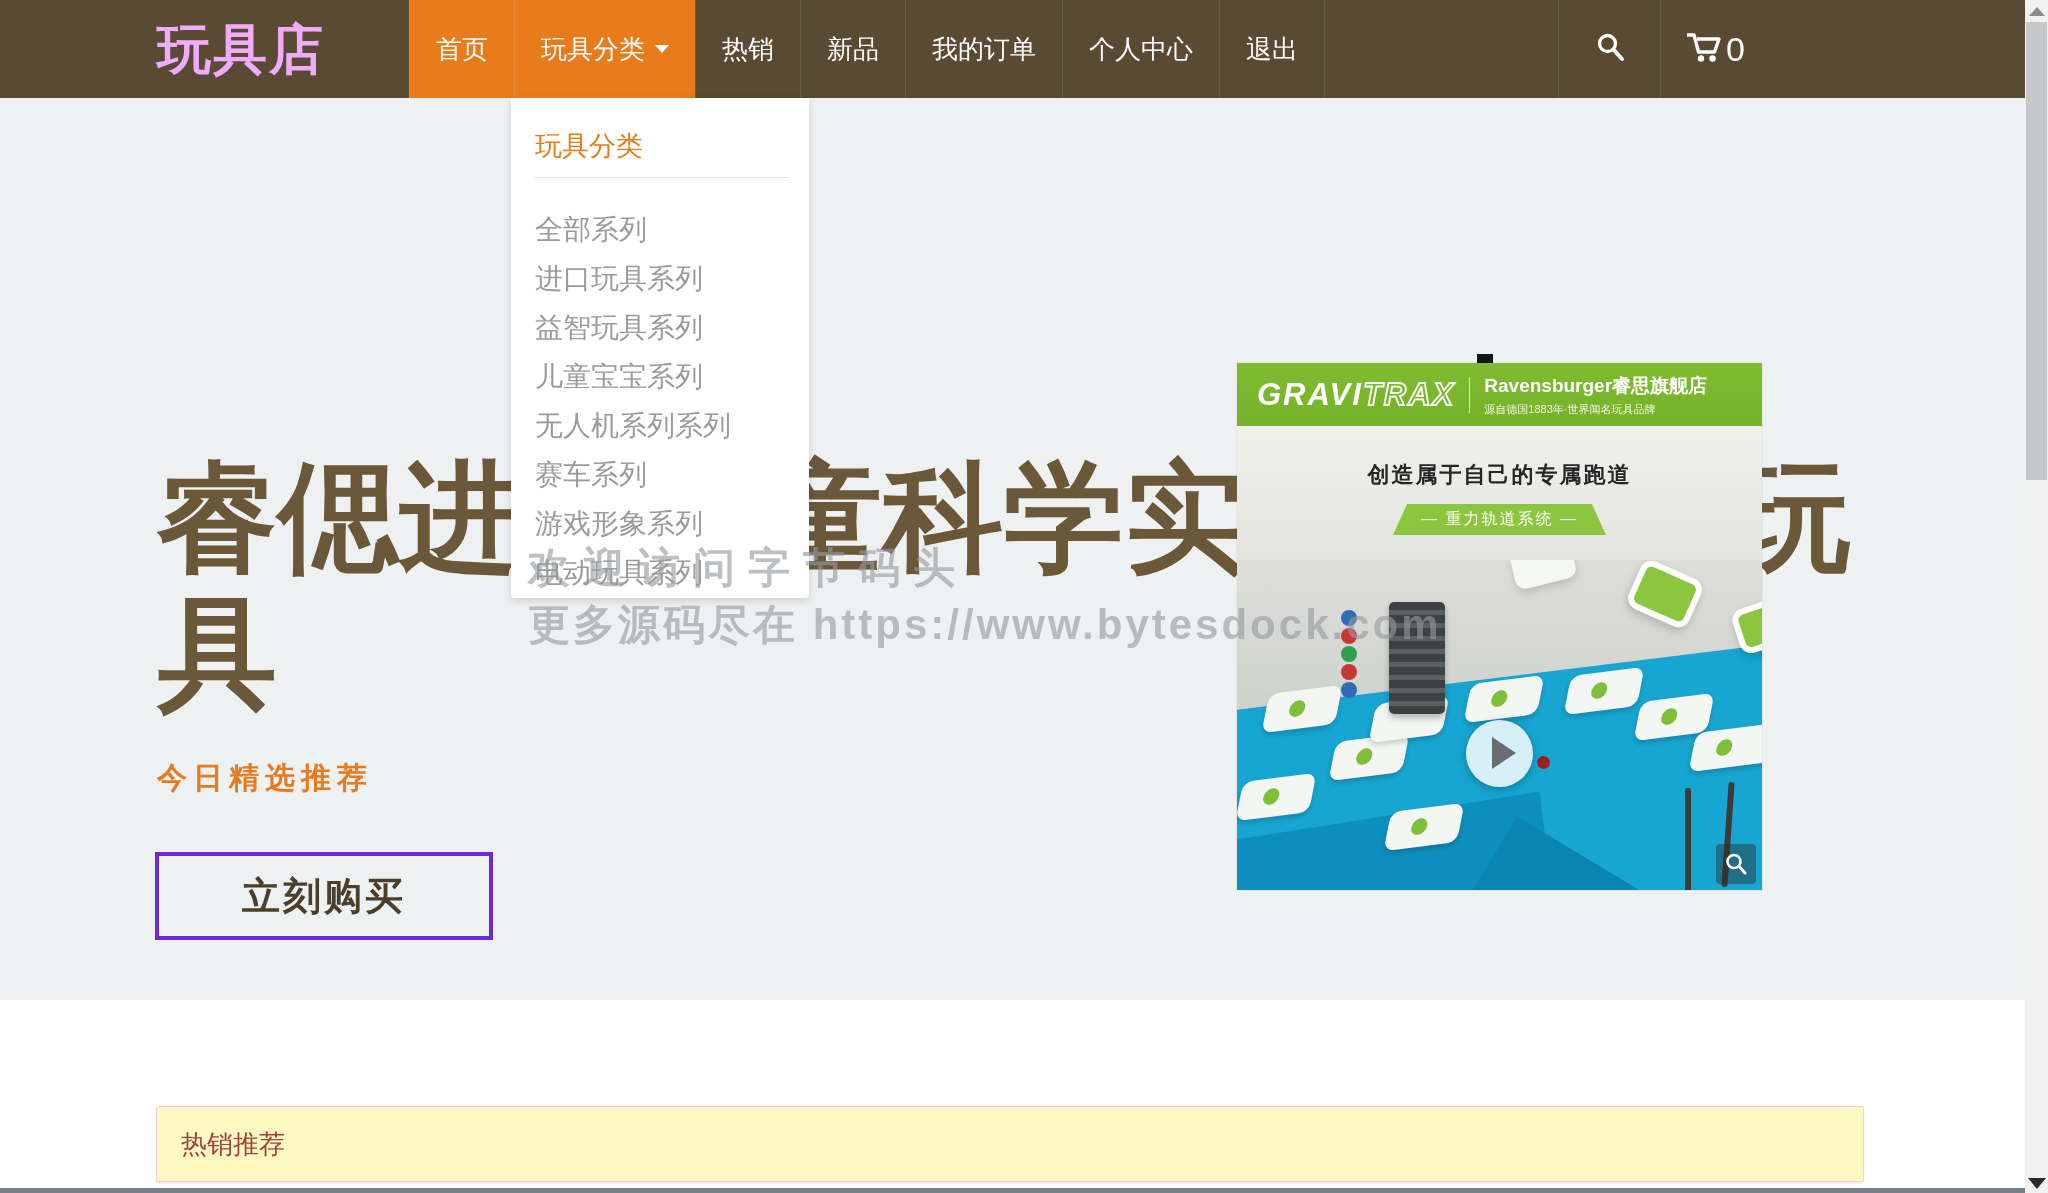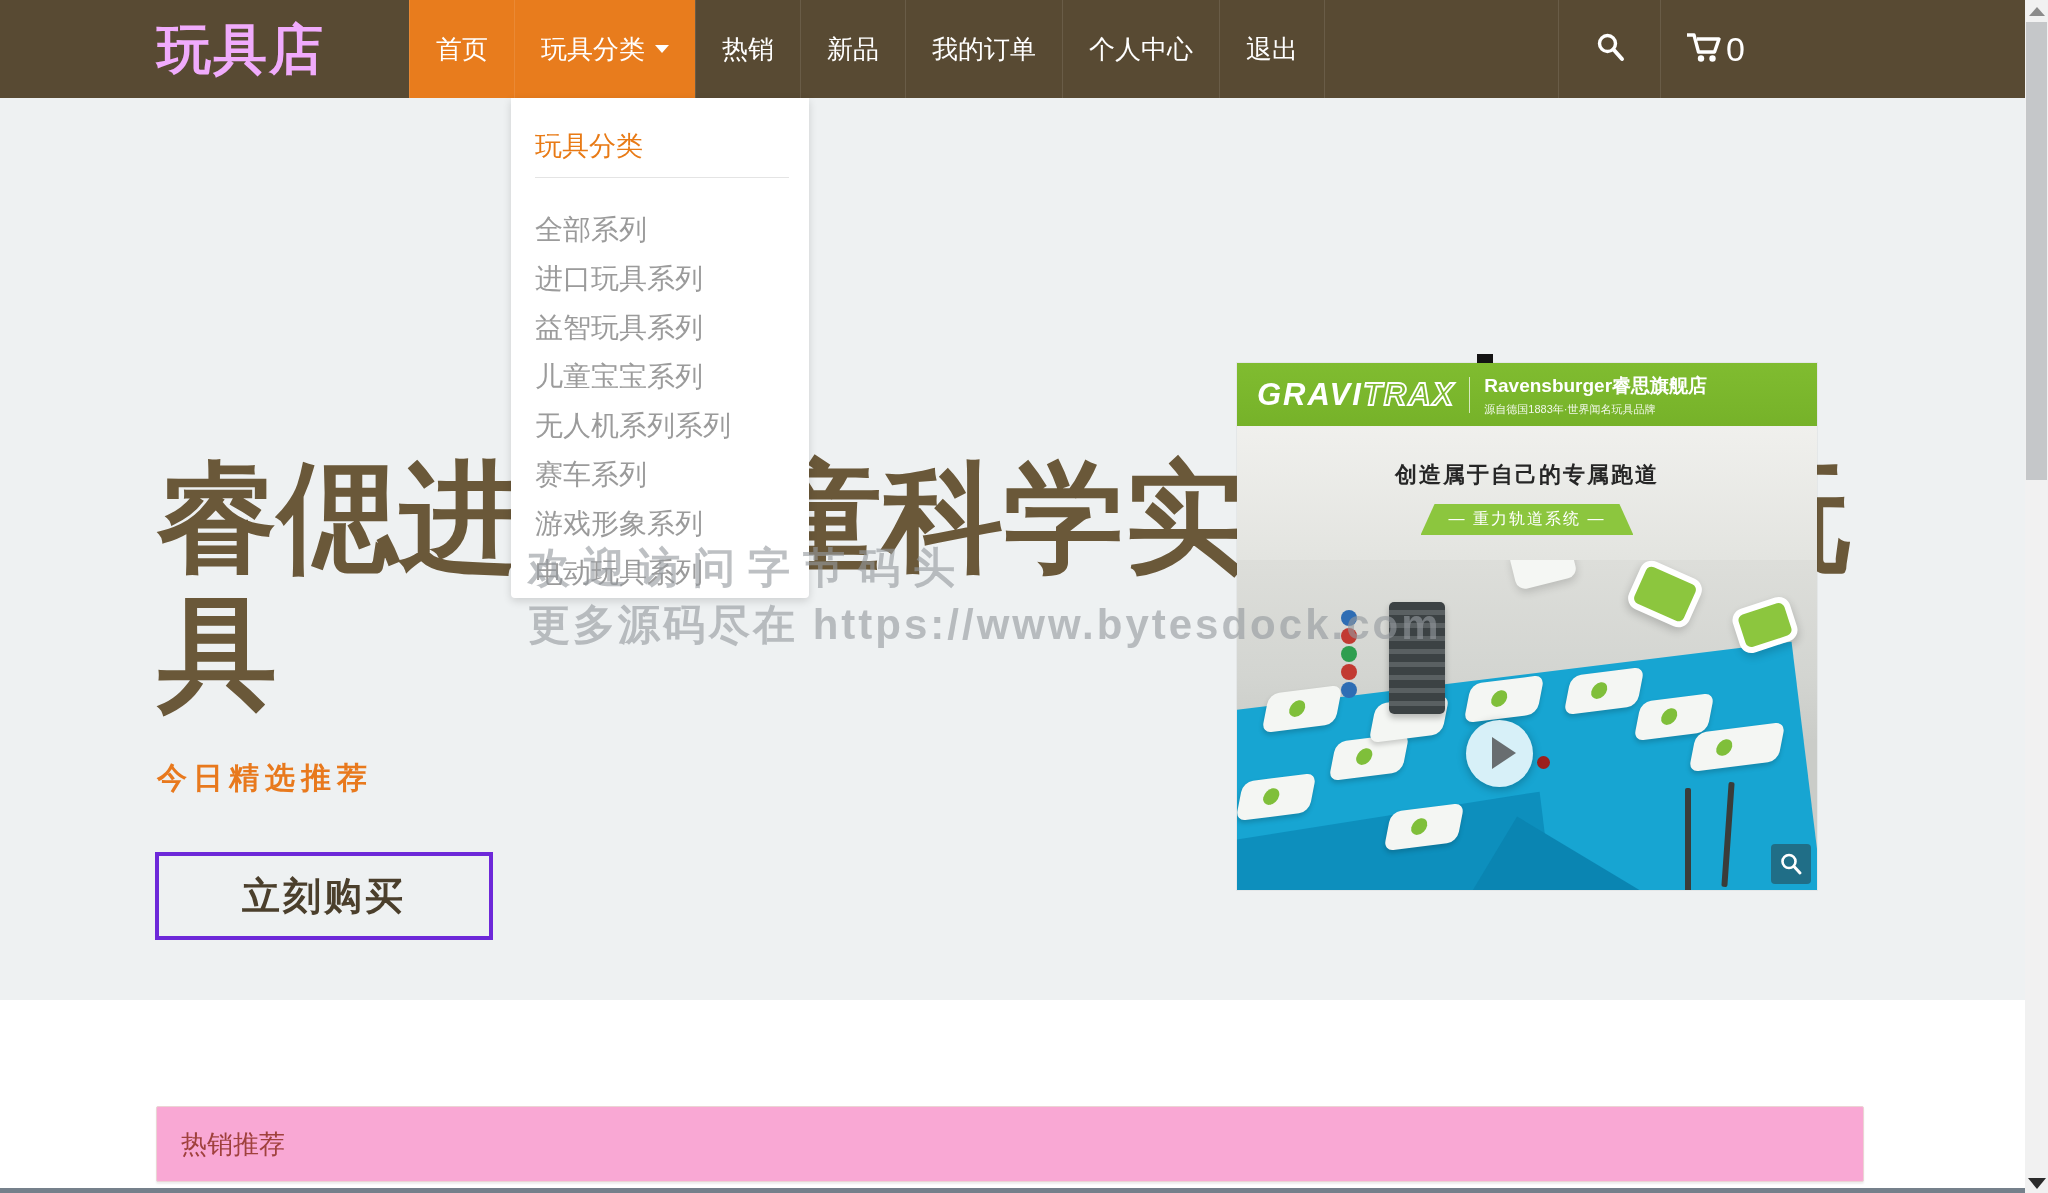--- a/index.html
+++ b/index.html
@@ -26,21 +26,21 @@
   .dropdown ul { list-style:none; margin-top:27px; }
   .dropdown li { height:49px; line-height:49px; padding-left:24px; font-size:28px; color:#9b9b9b; cursor:pointer; }
 
   
   .hero { position:absolute; left:0; top:98px; width:2048px; height:902px; background:#eef1f2; }
   .hero-title { position:absolute; left:157px; top:352px; width:1700px; font-size:120px; line-height:1.13; font-weight:bold; color:#6a5839; letter-spacing:1px; z-index:1; }
   .hero-sub { position:absolute; left:157px; top:660px; font-size:30px; font-weight:bold; color:#e8791d; letter-spacing:6px; z-index:1; }
   .buy-btn { position:absolute; left:155px; top:754px; width:338px; height:88px; border:4px solid #6d28d9; display:flex; align-items:center; justify-content:center; font-size:38px; font-weight:bold; color:#4b3f2c; letter-spacing:3px; cursor:pointer; text-decoration:none; z-index:1; }
 
   
-  .product { position:absolute; left:1237px; top:363px; width:580px; height:527px; z-index:5; box-shadow:0 0 0 1px rgba(0,0,0,0.04); }
+  .product { position:absolute; left:1237px; top:363px; width:525px; height:527px; z-index:5; box-shadow:0 0 0 1px rgba(0,0,0,0.04); }
   .p-mark { position:absolute; left:240px; top:-9px; width:16px; height:10px; background:#141414; }
   .p-banner { position:relative; height:63px; background:linear-gradient(180deg,#80bc30,#76b229); display:flex; align-items:center; padding:0 20px; }
   .p-logo { font-size:31px; font-weight:bold; font-style:italic; letter-spacing:2px; white-space:nowrap; }
   .p-logo .solid { color:#fff; }
   .p-logo .outline { color:rgba(255,255,255,0.85); }
   @supports (-webkit-text-stroke: 1px #fff) {
     .p-logo .outline { color:transparent; -webkit-text-stroke:1.8px #fff; }
   }
   .p-sep { width:1px; height:36px; background:rgba(255,255,255,0.7); margin:0 14px; }
   .p-brand .l1 { color:#fff; font-size:19px; font-weight:bold; white-space:nowrap; }
@@ -64,21 +64,21 @@
   .play-tri { position:absolute; left:26px; top:17px; width:0; height:0; border-top:16px solid transparent; border-bottom:16px solid transparent; border-left:24px solid #686d70; }
   .p-zoom { position:absolute; right:6px; bottom:6px; width:40px; height:40px; background:rgba(45,45,45,0.45); border-radius:4px; display:flex; align-items:center; justify-content:center; cursor:pointer; }
 
   
   .watermark { position:absolute; left:528px; top:540px; z-index:100; color:rgba(148,153,158,0.62); font-weight:bold; pointer-events:none; }
   .wm1 { font-size:42px; letter-spacing:13px; line-height:1.35; }
   .wm2 { font-size:42px; letter-spacing:3px; line-height:1.35; }
 
   
   .bottom-sec { position:absolute; left:0; top:1000px; width:2025px; height:193px; background:#ffffff; }
-  .hot-box { position:absolute; left:156px; top:1106px; width:1708px; height:76px; background:#f9a8d4; border:1px solid #ebd4d4; border-radius:2px; display:flex; align-items:center; padding-left:24px; box-shadow:0 2px 2px rgba(0,0,0,0.07); z-index:2; }
+  .hot-box { position:absolute; left:156px; top:1106px; width:1708px; height:76px; background:#fef9c3; border:1px solid #ebd4d4; border-radius:2px; display:flex; align-items:center; padding-left:24px; box-shadow:0 2px 2px rgba(0,0,0,0.07); z-index:2; }
   .hot-title { color:#a0413d; font-size:26px; }
   .bottom-edge { position:absolute; left:0; top:1188px; width:2025px; height:5px; background:#75808b; z-index:3; }
 
   
   .scrollbar { position:absolute; right:0; top:0; width:23px; height:1193px; background:#f1f1f1; z-index:120; }
   .sb-up { position:absolute; top:7px; left:4px; width:0; height:0; border-left:8px solid transparent; border-right:8px solid transparent; border-bottom:9px solid #8b8b8b; }
   .sb-thumb { position:absolute; top:22px; left:1px; width:21px; height:458px; background:#c5c7c9; }
   .sb-down { position:absolute; bottom:4px; left:3px; width:0; height:0; border-left:9px solid transparent; border-right:9px solid transparent; border-top:11px solid #2b2b2b; }
 </style>
 </head>

